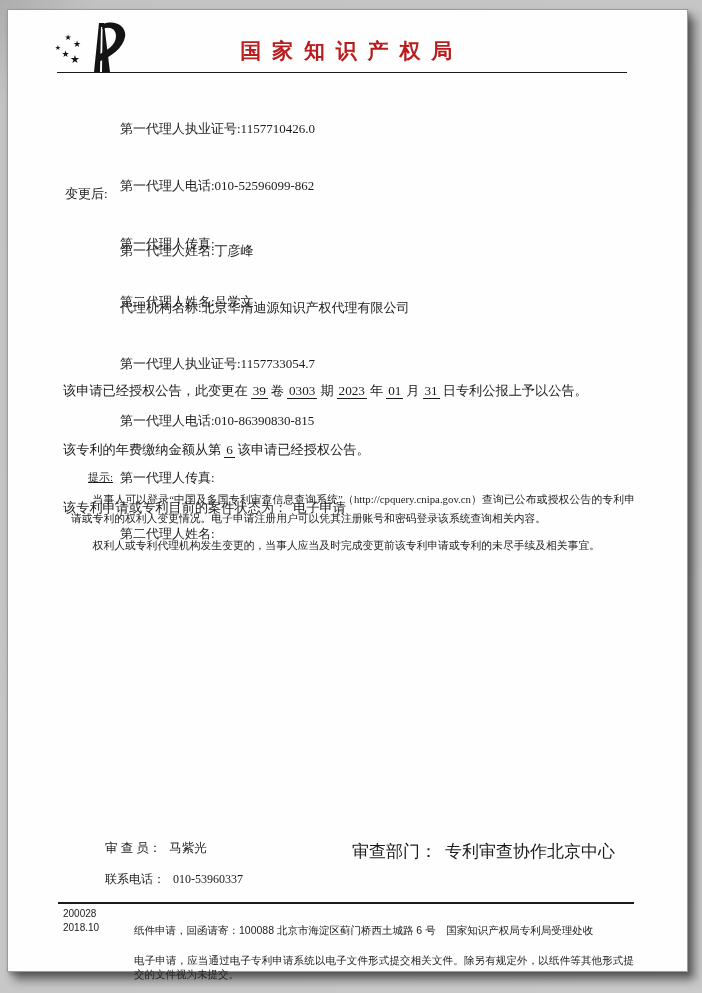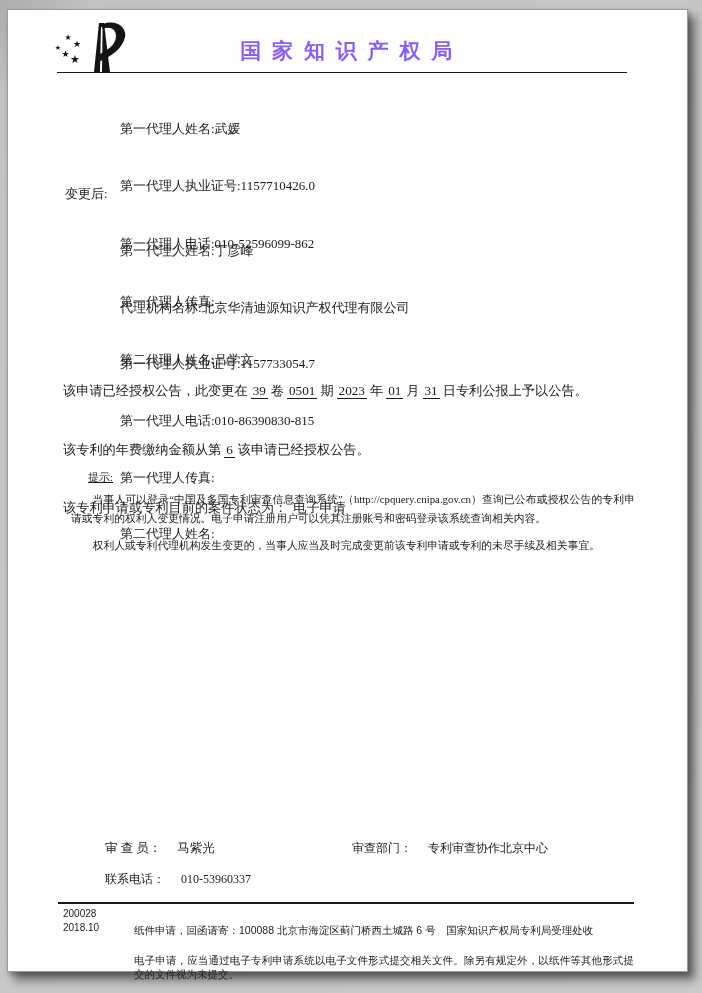--- a/index.html
+++ b/index.html
@@ -10,37 +10,37 @@
   }
   .sheet{
     position:absolute;left:7px;top:9px;width:679px;height:961px;
     background:#fefefe;border:1px solid #9b9b9b;
     box-shadow:7px 8px 9px rgba(40,40,40,.6), 2px 3px 4px rgba(60,60,60,.35);
   }
   .emblem{position:absolute;left:42px;top:10px;width:80px;height:56px;}
   .hdr-title{
     position:absolute;top:30px;left:0;right:0;text-align:center;
     font-family:"Liberation Sans","DejaVu Sans",sans-serif;font-weight:bold;
-    font-size:21px;line-height:22px;letter-spacing:2.5px;color:#8b5cf6;
+    font-size:21px;line-height:22px;letter-spacing:2.5px;color:#b91c1c;
   }
   .hdr-rule{position:absolute;top:62px;left:49px;width:570px;height:0;border-top:1.6px solid #1b1b1b;}
   .blk{position:absolute;white-space:pre;}
   .blk-before{top:70px;left:112px;font-size:13px;line-height:19.3px;}
   .lbl-change{top:175px;left:57px;font-size:13px;}
   .blk-after{top:194px;left:112px;font-size:13px;line-height:18.9px;}
   .blk-announce{top:332px;left:55px;font-size:13.2px;line-height:19.5px;white-space:pre;}
   .uv{border-bottom:1px solid #1b1b1b;padding:0 2px;margin:8px 3px;}
   .status-val{margin-left:6px;}
   .hint-label{position:absolute;top:460px;left:80px;font-size:11px;text-decoration:underline;}
   .hint-body{position:absolute;top:472px;left:55px;width:580px;font-size:10.8px;line-height:19px;text-align:justify;}
   .hint-body p{margin:8px;text-indent:2em;}
   .examiner{position:absolute;top:830px;left:97px;font-size:12.5px;}
-  .dept{position:absolute;top:830px;left:344px;font-size:12px;}
+  .dept{position:absolute;top:830px;left:344px;font-size:17px;}
   .contact{position:absolute;top:861px;left:97px;font-size:12px;}
-  .val-gap{margin-left:16px;}
+  .val-gap{margin-left:8px;}
   .ftr-rule{position:absolute;top:892px;left:50px;width:576px;height:0;border-top:2px solid #1b1b1b;}
   .ftr-code{
     position:absolute;top:897px;left:55px;font-size:10px;line-height:14px;
     font-family:"Liberation Sans","DejaVu Sans",sans-serif;color:#222;
   }
   .ftr-main{
     position:absolute;top:897px;left:110px;width:532px;font-size:10.5px;line-height:14.2px;
     font-family:"Liberation Sans","DejaVu Sans",sans-serif;color:#222;text-align:justify;
   }
   .ftr-main div{margin:16px;}
@@ -60,40 +60,39 @@
       <polygon points="49,3 54,3 60,52 44,52"></polygon>
       <polygon points="51,7 52.6,7 52,52 50,52" fill="#fefefe"></polygon>
       <path d="M53,4 C66,-1 77,7 75,17 C73,28 61,37 48,42 L46,36 C57,31 66,25 66,16 C66,8 59,6 52,9 Z"></path>
     </g>
   </svg>
 
   <div class="hdr-title">国 家 知 识 产 权 局</div>
   <div class="hdr-rule"></div>
 
   <div class="blk blk-before">
-    <div>第一代理人姓名:武媛</div>
     <div>第一代理人执业证号:1157710426.0</div>
     <div>第一代理人电话:010-52596099-862</div>
     <div>第一代理人传真:</div>
     <div>第二代理人姓名:吕学文</div>
   </div>
 
   <div class="blk lbl-change">变更后:</div>
 
   <div class="blk blk-after">
     <div>第一代理人姓名:丁彦峰</div>
     <div>代理机构名称:北京华清迪源知识产权代理有限公司</div>
     <div>第一代理人执业证号:1157733054.7</div>
     <div>第一代理人电话:010-86390830-815</div>
     <div>第一代理人传真:</div>
     <div>第二代理人姓名:</div>
   </div>
 
   <div class="blk blk-announce">
-    <div><span>该申请已经授权公告，此变更在</span><span class="uv">39</span><span>卷</span><span class="uv">0501</span><span>期</span><span class="uv">2023</span><span>年</span><span class="uv">01</span><span>月</span><span class="uv">31</span><span>日</span><span>专利公报上予以公告。</span></div>
+    <div><span>该申请已经授权公告，此变更在</span><span class="uv">39</span><span>卷</span><span class="uv">0303</span><span>期</span><span class="uv">2023</span><span>年</span><span class="uv">01</span><span>月</span><span class="uv">31</span><span>日</span><span>专利公报上予以公告。</span></div>
     <div><span>该专利的年费缴纳金额从第</span><span class="uv">6</span><span>该申请已经授权公告。</span></div>
     <div><span>该专利申请或专利目前的案件状态为：</span><span class="status-val">电子申请</span></div>
   </div>
 
   <div class="hint-label">提示:</div>
   <div class="hint-body">
     <p>当事人可以登录“中国及多国专利审查信息查询系统”（http://cpquery.cnipa.gov.cn）查询已公布或授权公告的专利申请或专利的权利人变更情况。电子申请注册用户可以凭其注册账号和密码登录该系统查询相关内容。</p>
     <p>权利人或专利代理机构发生变更的，当事人应当及时完成变更前该专利申请或专利的未尽手续及相关事宜。</p>
   </div>
 

